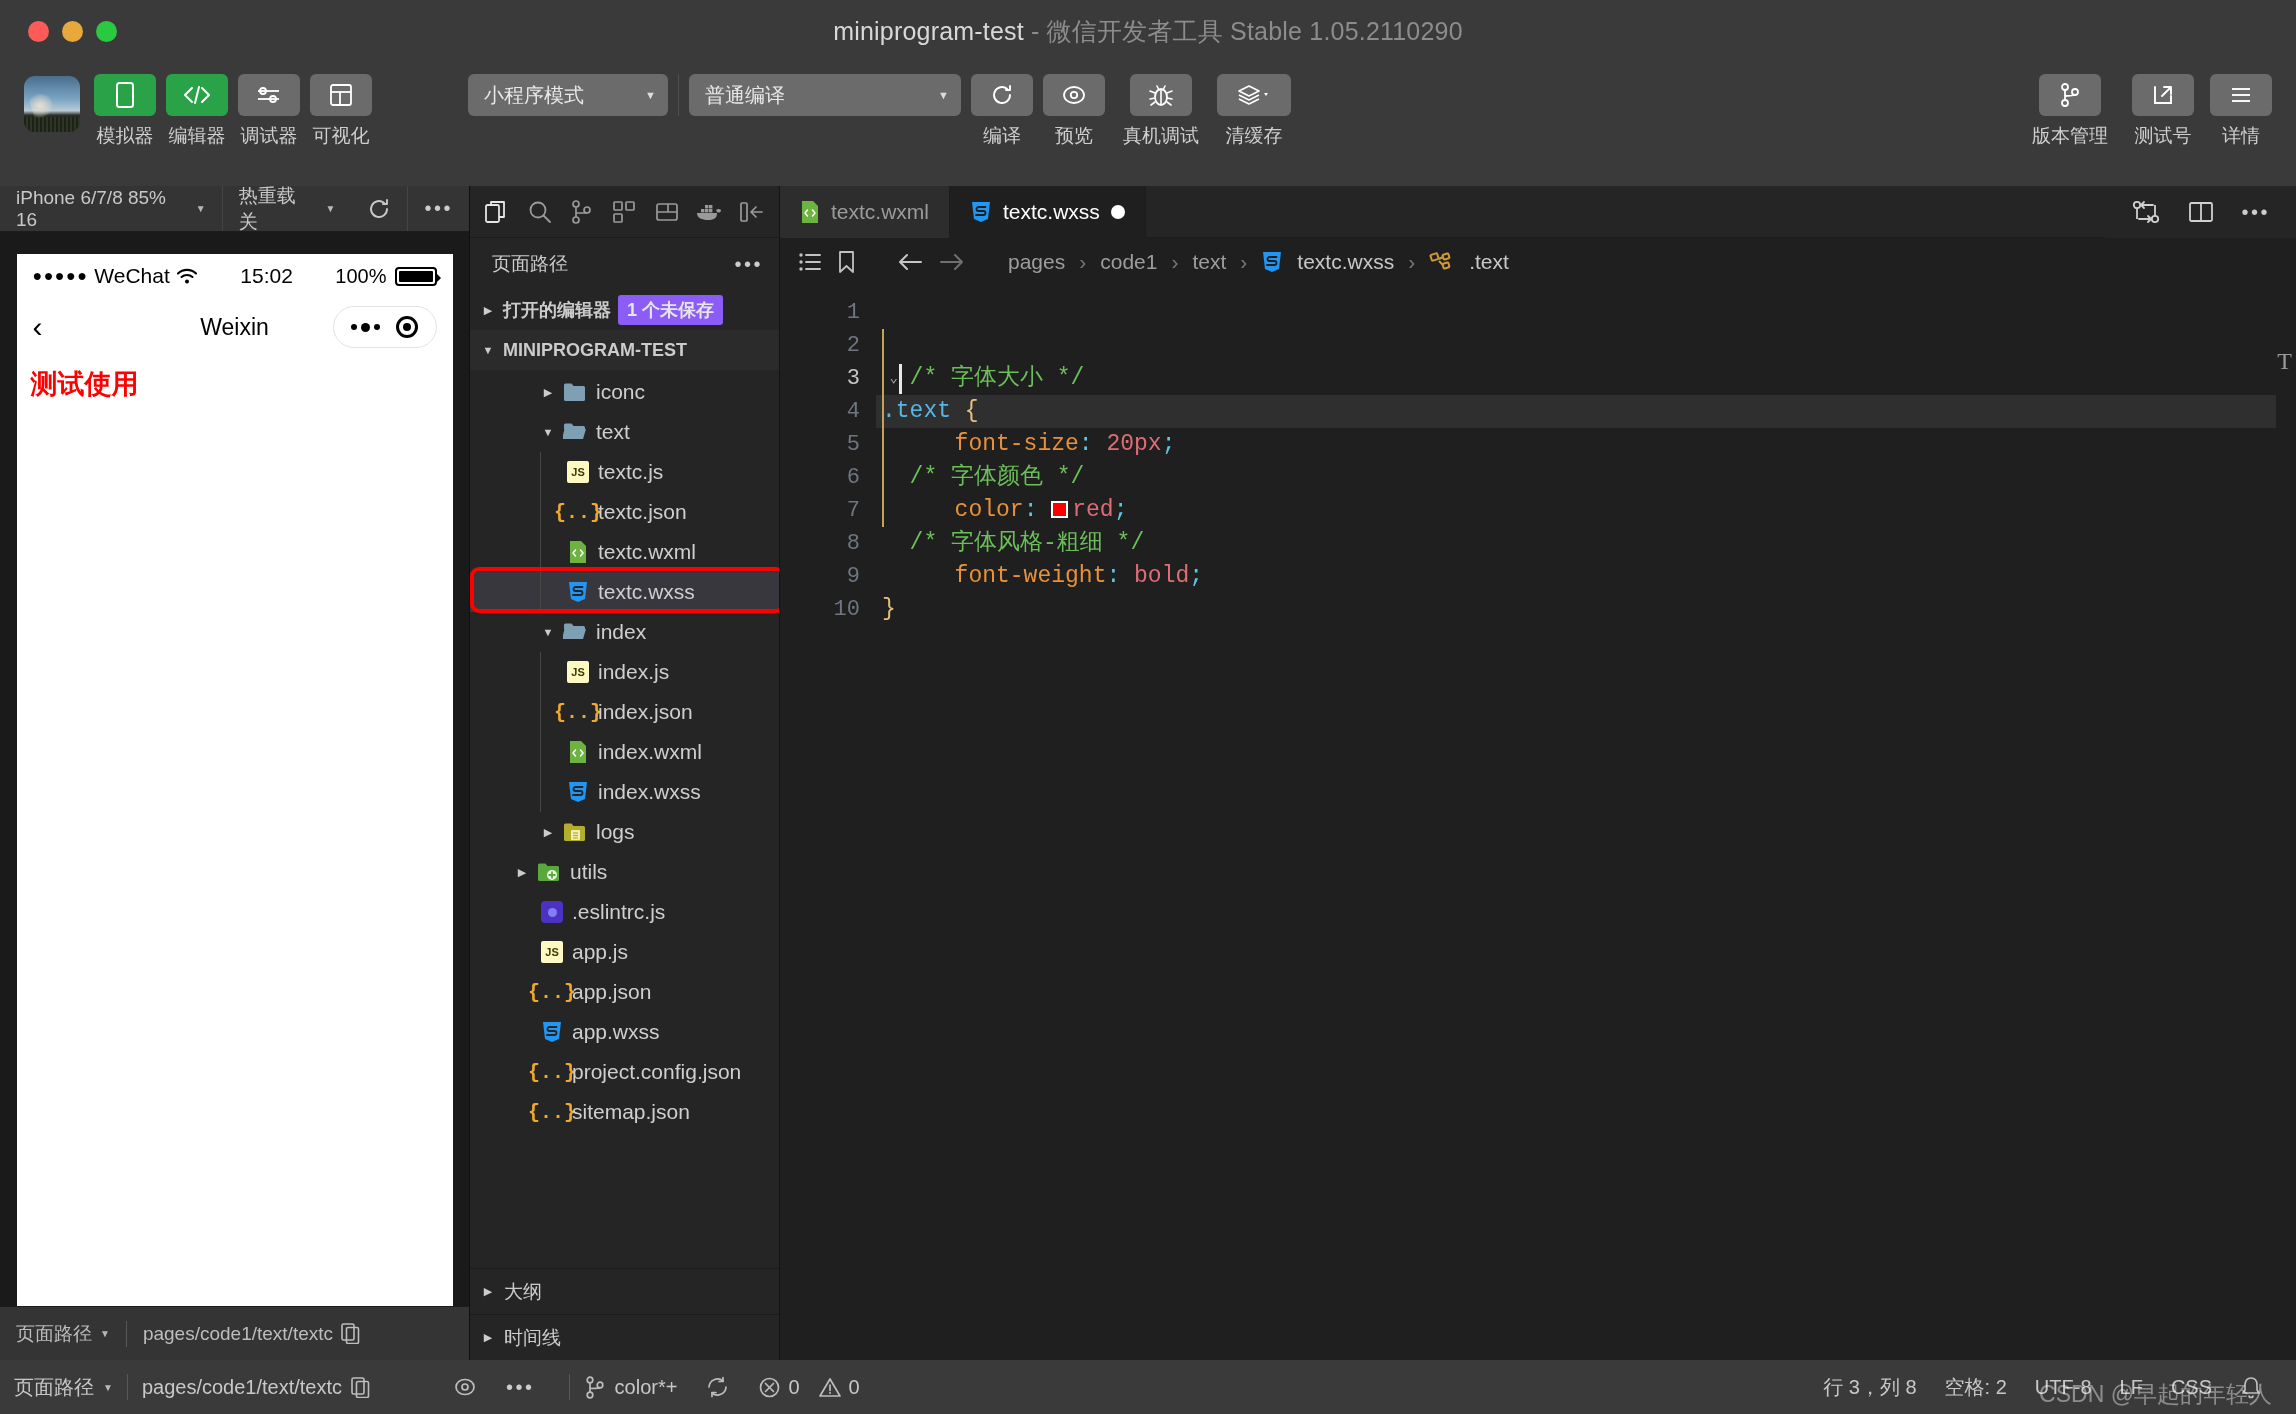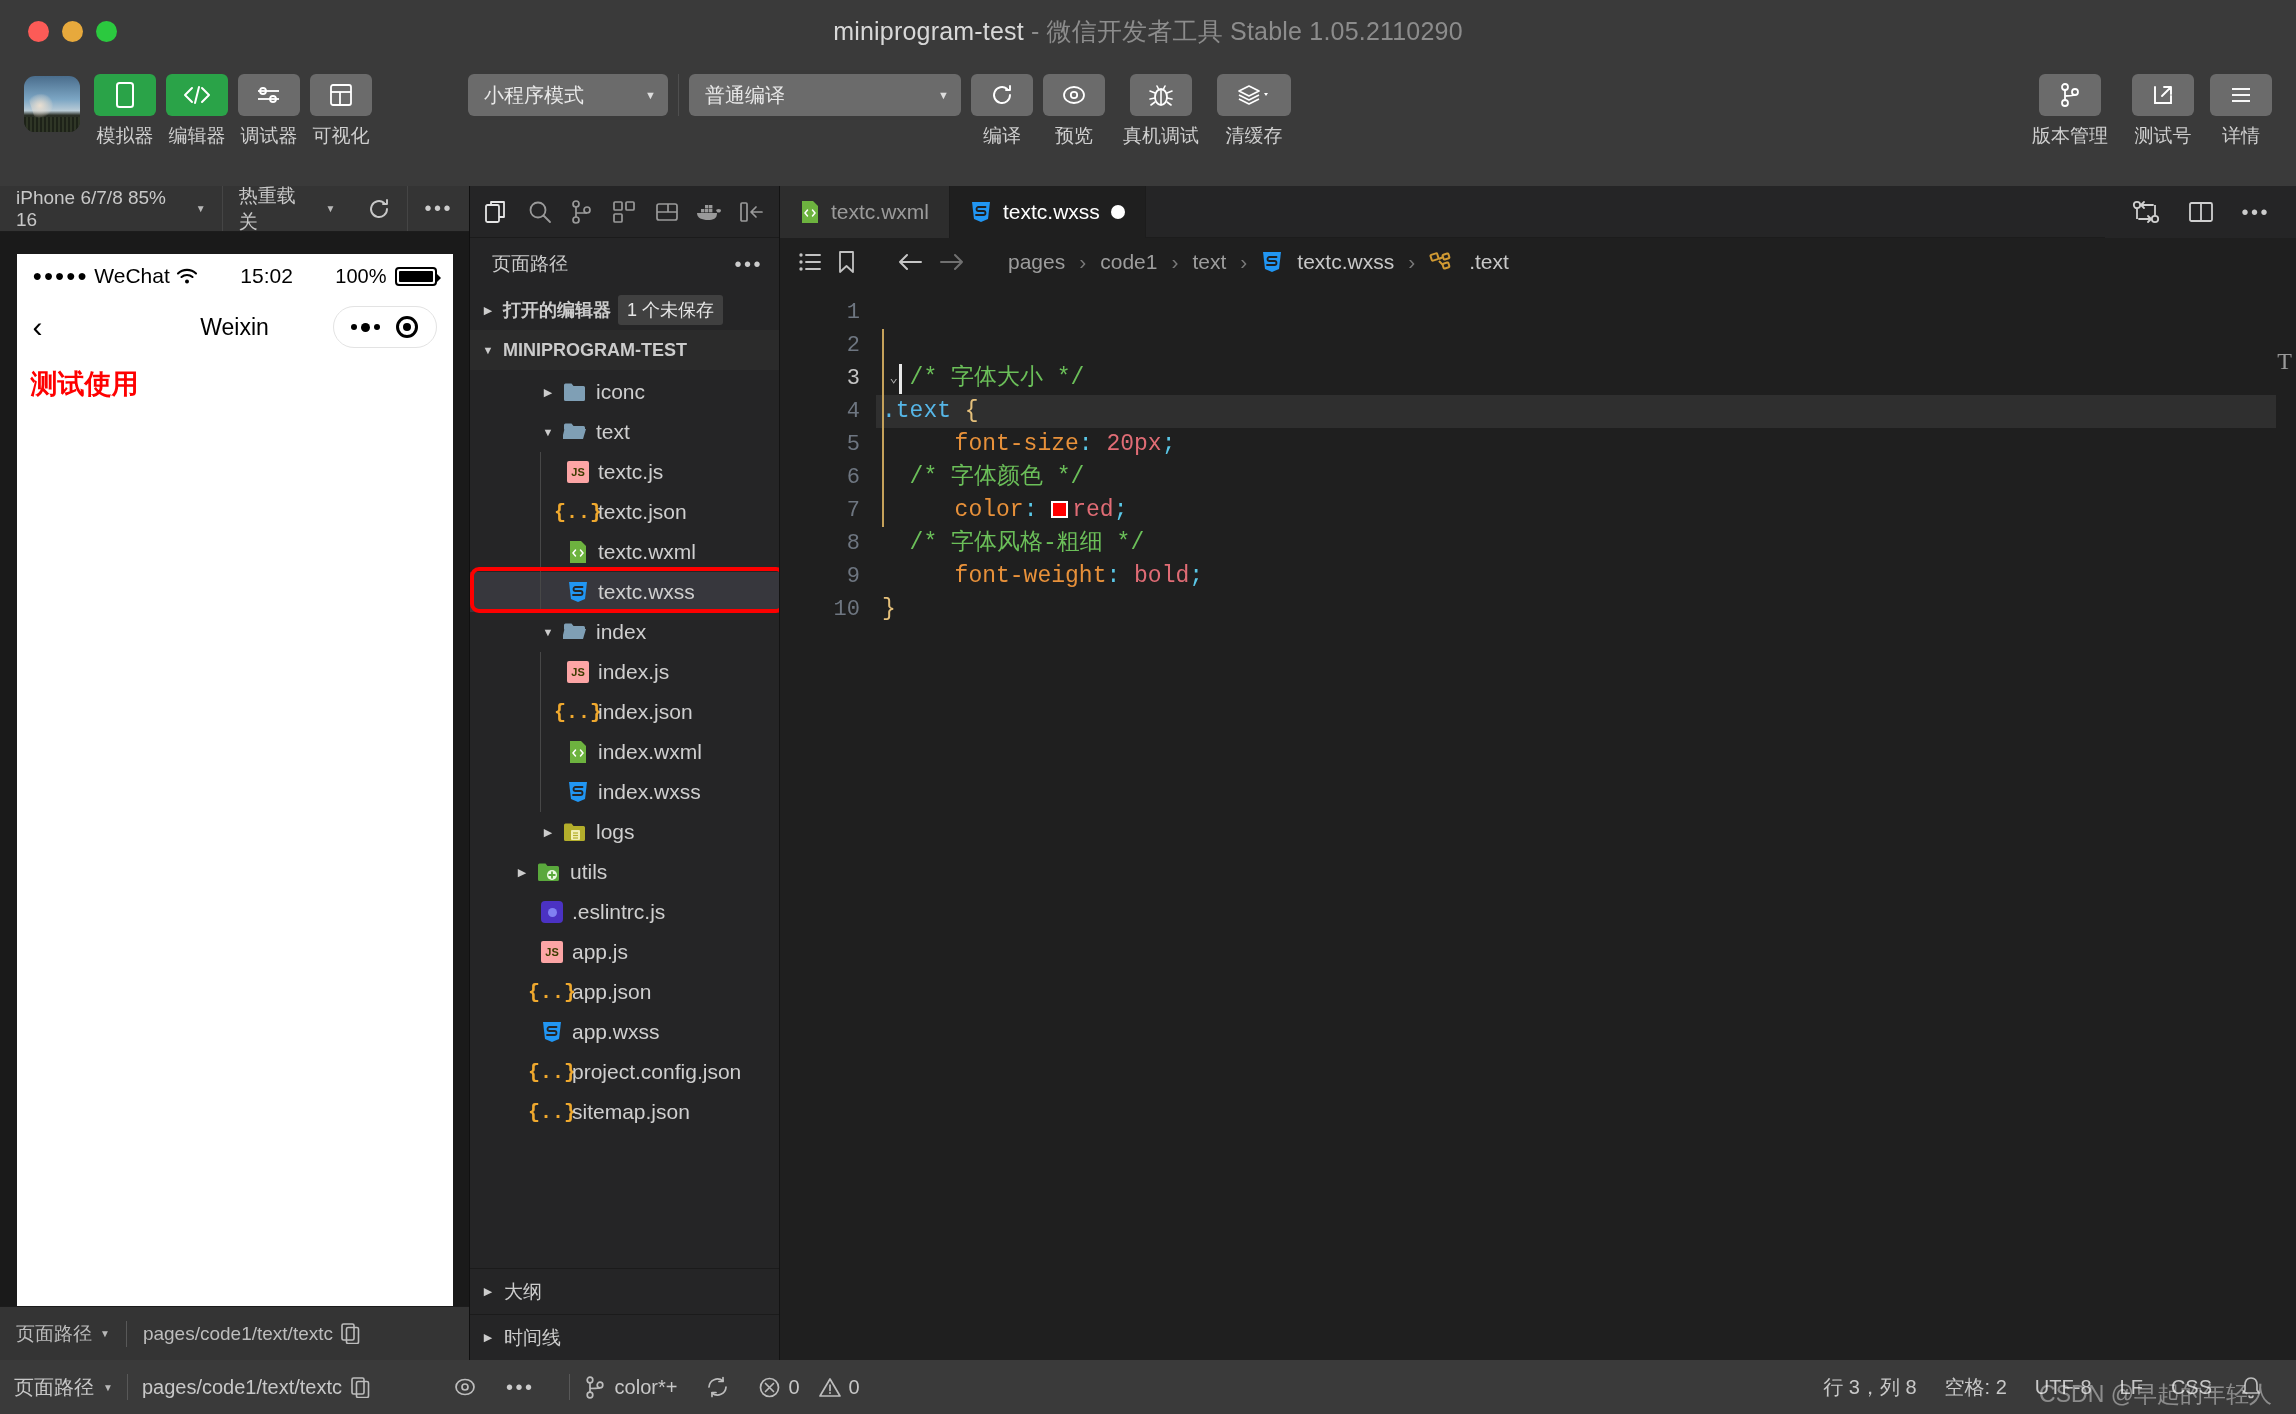--- a/index.html
+++ b/index.html
@@ -209,36 +209,36 @@
   }
   .ellipsis { letter-spacing: 2.5px; color: #cccccc; font-size: 20px; }
   .ex-section {
     display: flex; align-items: center; gap: 7px;
     height: 40px; padding: 0 8px 0 10px;
     font-size: 18px; font-weight: bold; color: #ccc;
   }
   .tw { width: 16px; display: flex; align-items: center; justify-content: center;
        font-size: 11px; color: #ccc; flex: 0 0 16px; }
   .badge {
-    background: #404040; color: #e6e6e6; font-weight: normal;
+    background: #8b5cf6; color: #e6e6e6; font-weight: bold;
     border-radius: 3px; padding: 3px 9px; font-size: 18px;
   }
   .ex-tree { flex: 1 1 auto; overflow: hidden; padding-top: 2px; }
   .row {
     height: 40px; display: flex; align-items: center; gap: 8px;
     font-size: 21px; color: #cfcfcf; position: relative;
     padding-right: 6px;
   }
   .row.selected { background: #37373d; }
   .fi { width: 24px; height: 24px; flex: 0 0 24px; display: flex; align-items: center; justify-content: center; }
   .guide {
     position: absolute; top: 0; bottom: 0; width: 1px; background: #474747;
   }
   .js-ico {
-    width: 22px; height: 22px; background: #fca5a5; color: #3c3c00;
+    width: 22px; height: 22px; background: #fef9c3; color: #3c3c00;
     font-size: 11px; font-weight: bold; display: flex; align-items: center;
     justify-content: center; border-radius: 2px; font-family: "Liberation Sans", sans-serif;
   }
   .json-ico { color: #f0a92e; font-size: 20px; font-weight: bold; font-family: "Liberation Mono", monospace; }
   .eslint-ico {
     width: 22px; height: 22px; background: #4b32c3; border-radius: 4px;
     display:flex;align-items:center;justify-content:center;
   }
   .eslint-ico i { width: 9px; height: 9px; border-radius: 50%; background: #8080f2; display:block; }
   .highlight-box {

